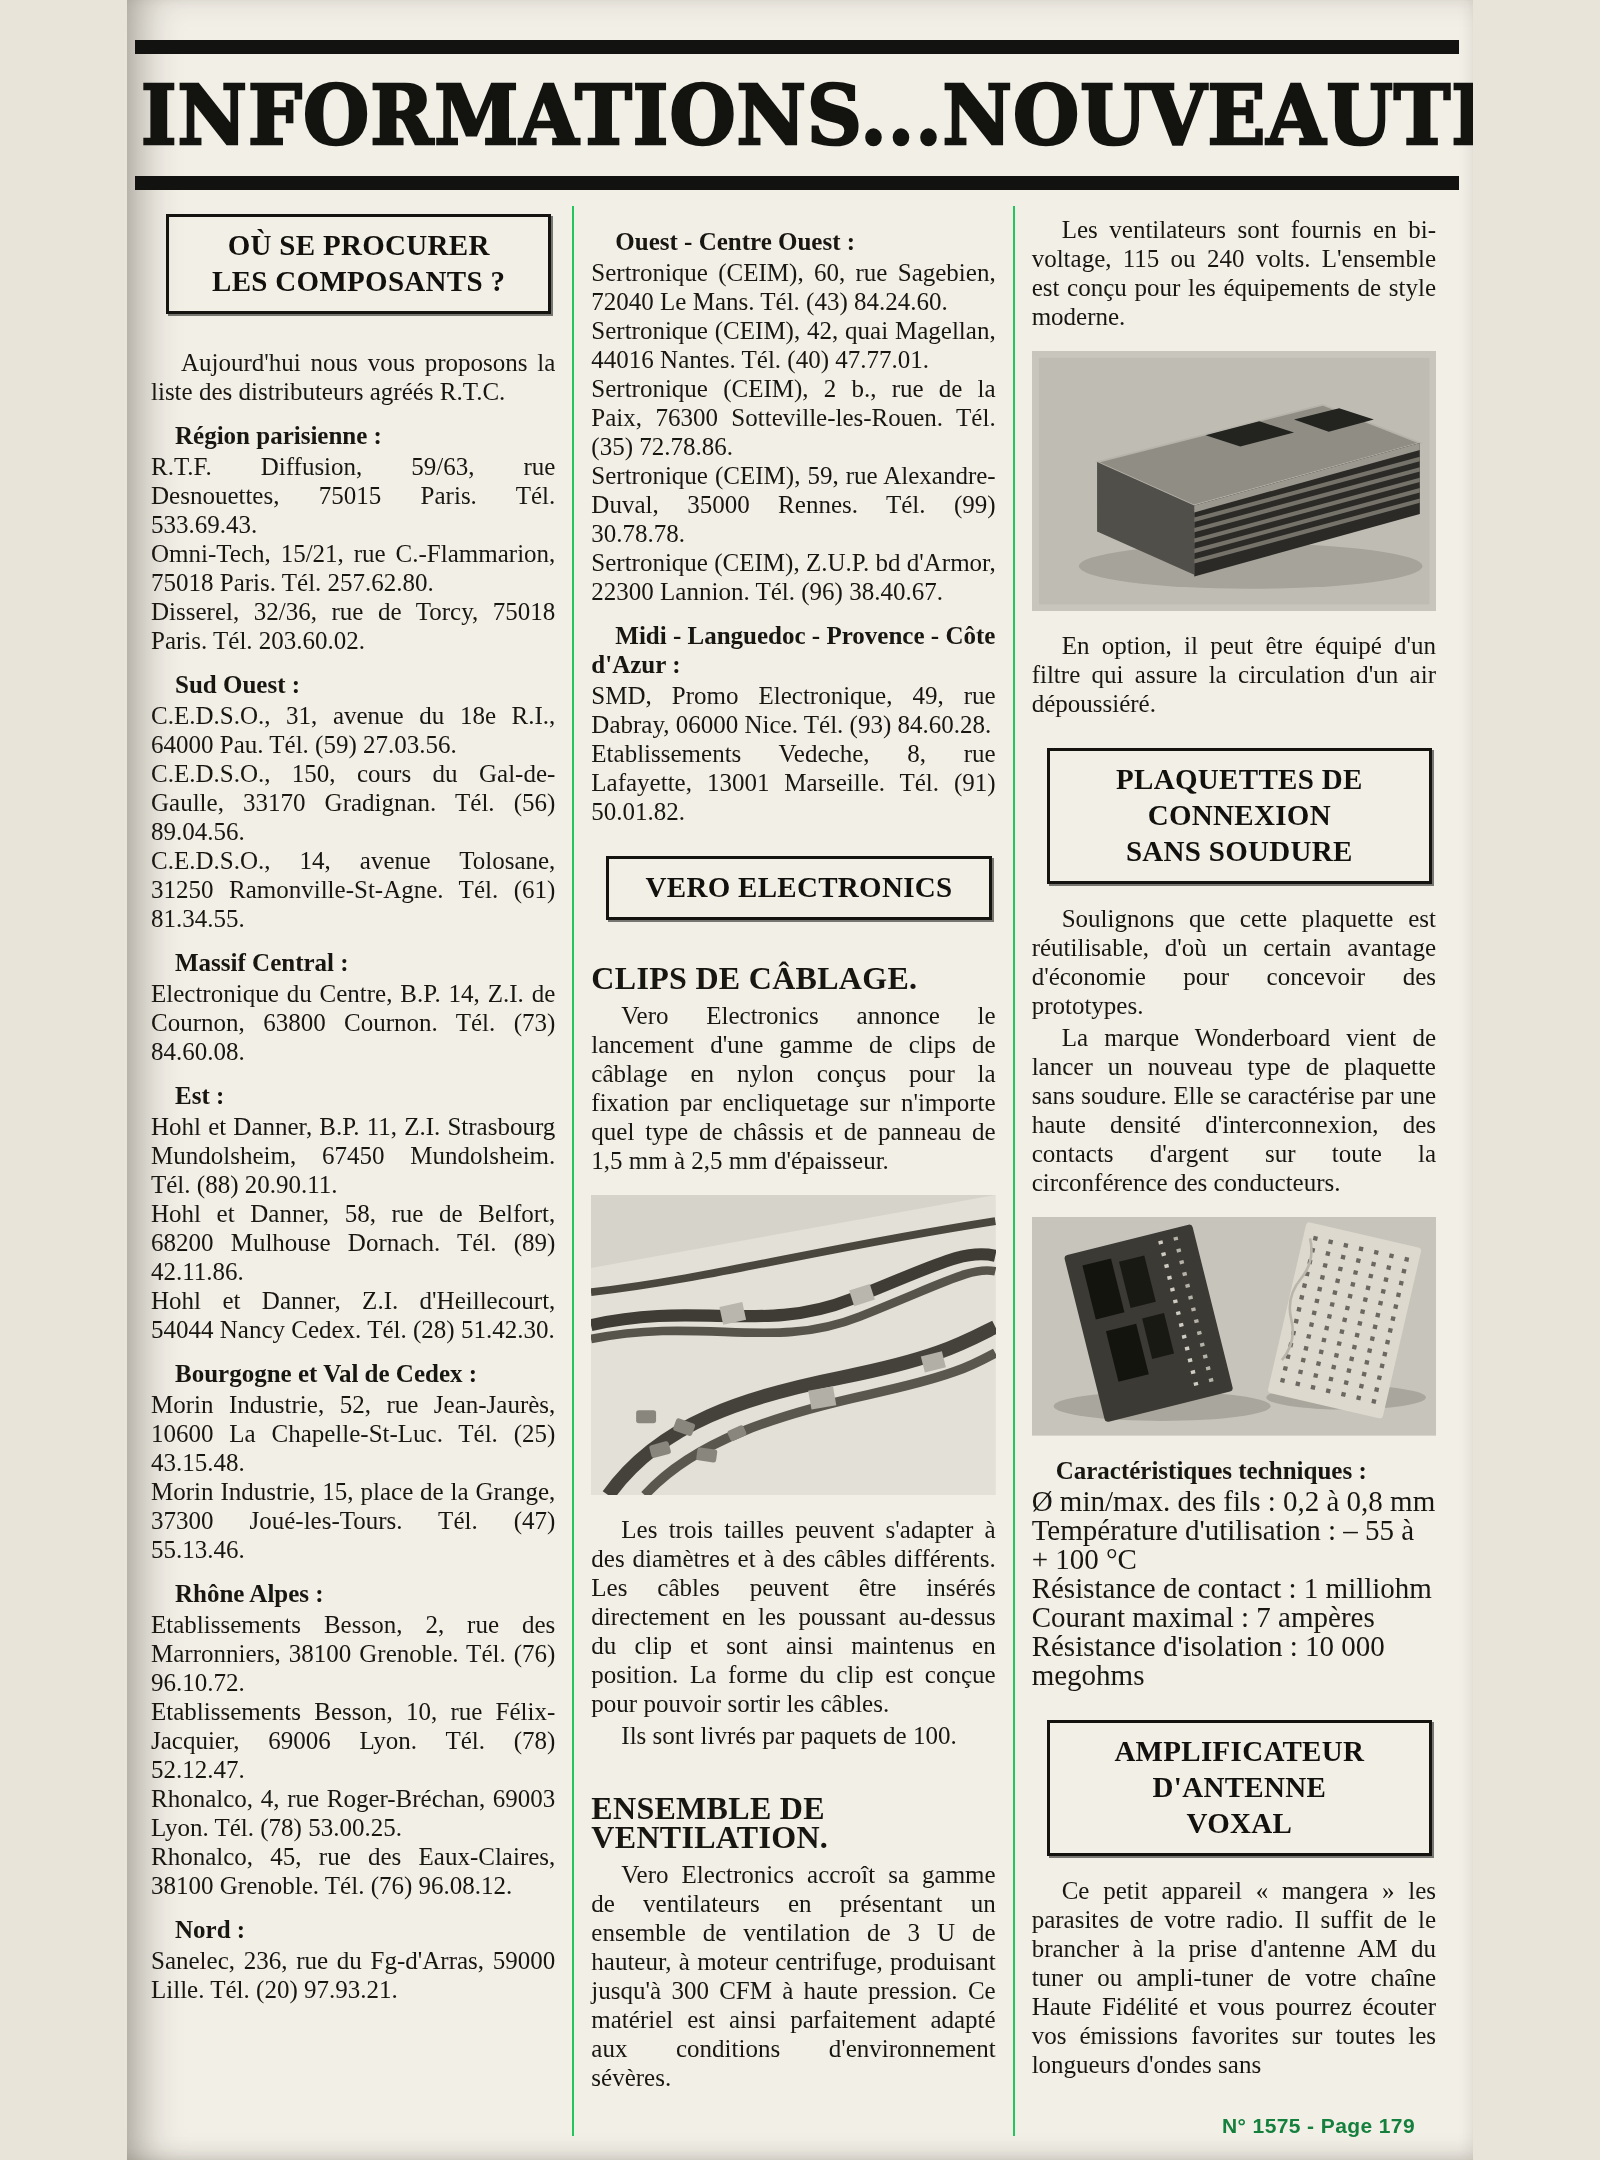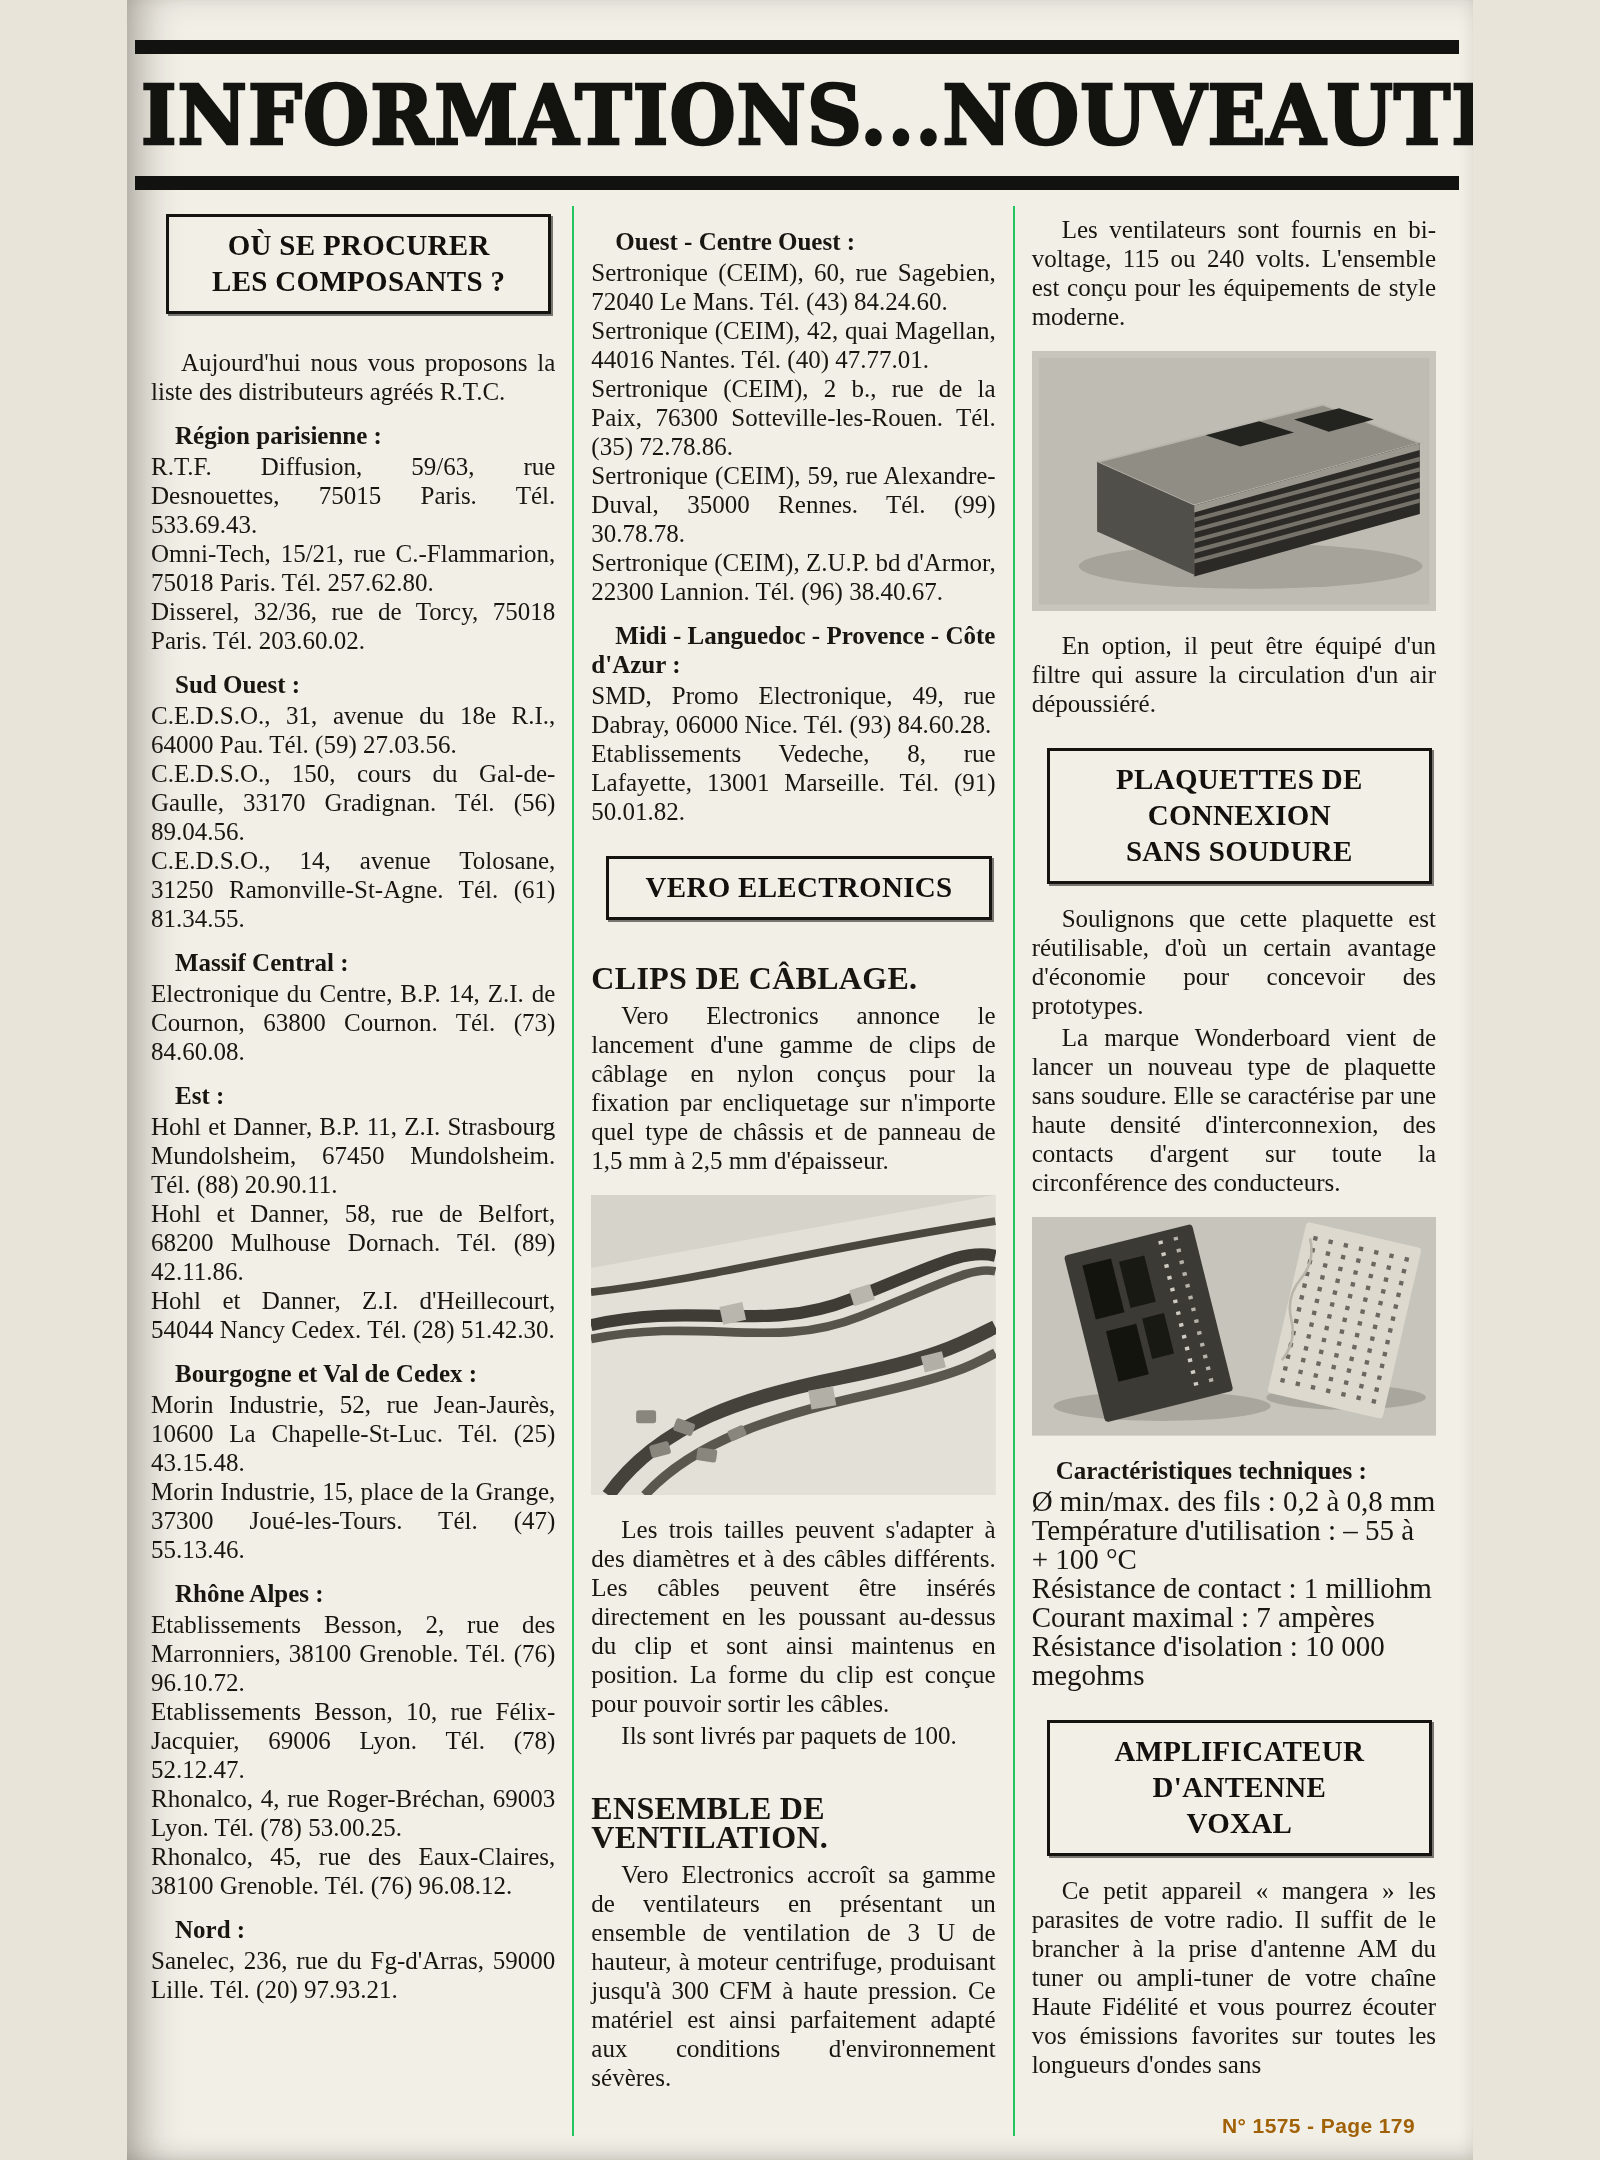--- a/index.html
+++ b/index.html
@@ -71,21 +71,21 @@
 
   
   .footer {
     position: absolute;
     right: 58px;
     bottom: 22px;
     font-family: "Liberation Sans", sans-serif;
     font-weight: bold;
     font-size: 21px;
     letter-spacing: .4px;
-    color: #a16207;
+    color: #15803d;
   }
 </style>
 </head>
 <body>
 
 <div class="page">
 
   <div class="masthead">
     <div class="bar"></div>
     <div class="masthead-title">

